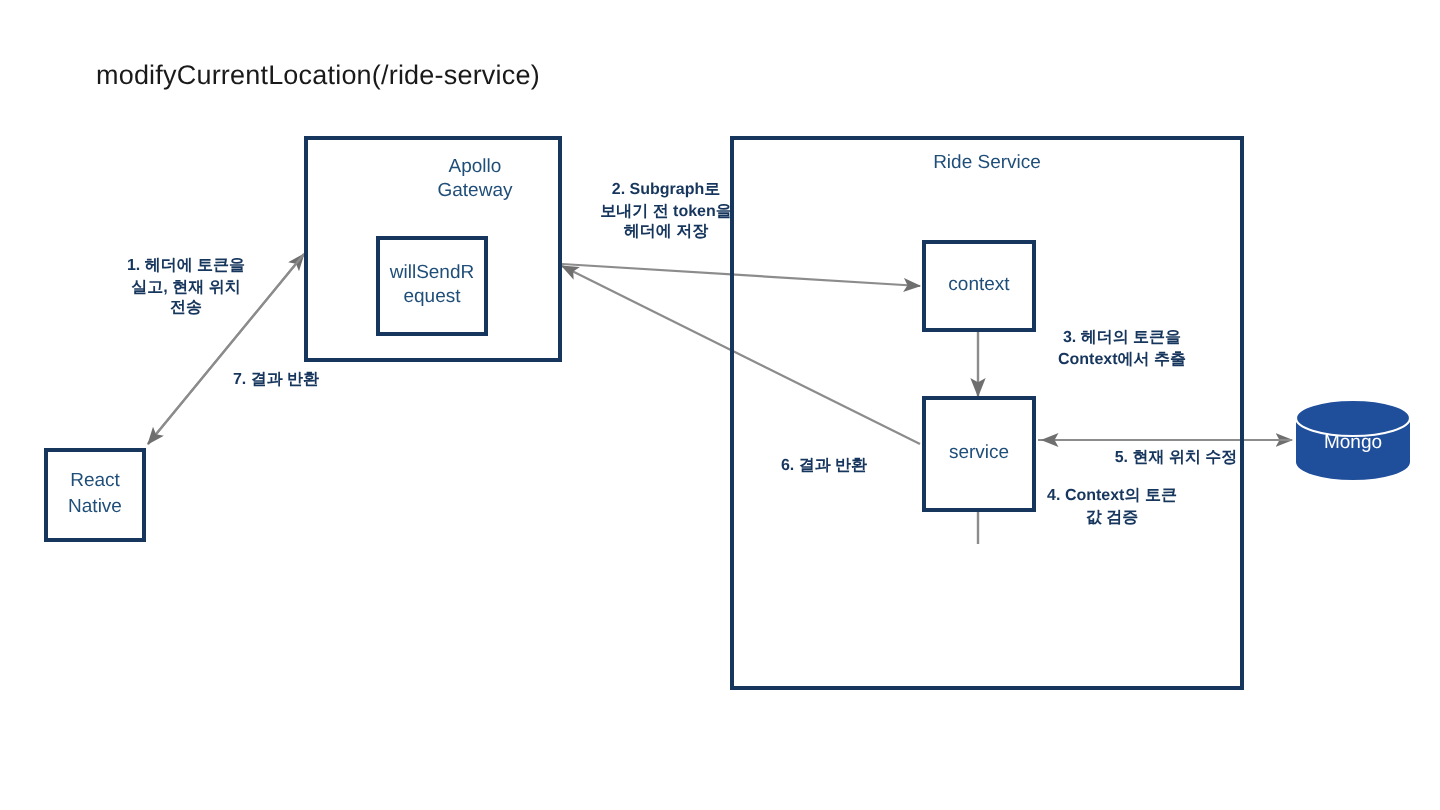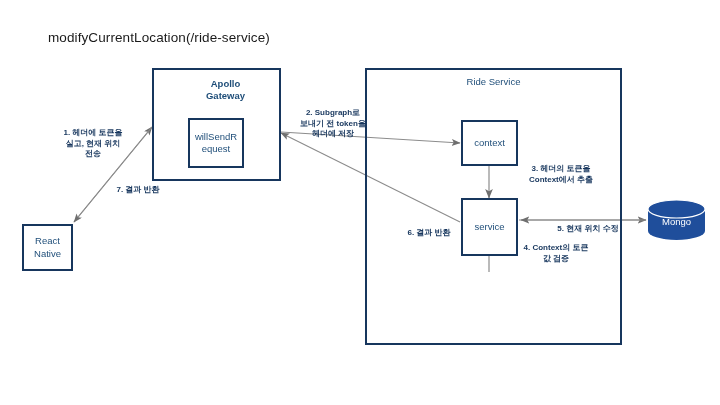--- a/index.html
+++ b/index.html
@@ -114,21 +114,21 @@
 
     <line x1="646" y1="220" x2="521" y2="220" stroke="#8c8c8c" stroke-width="1.1" marker-end="url(#arrow-grey)"></line>
 
     <g>
       <path d="M648,209 L648,231 A28.5,9 0 0 0 705,231 L705,209 Z" fill="#1f4e9b"></path>
       <ellipse cx="676.5" cy="209" rx="28.5" ry="9" fill="#1f4e9b" stroke="#ffffff" stroke-width="1.1"></ellipse>
     </g>
   </svg>
 
   <div class="container-box" style="left:152px; top:68px; width:129px; height:113px;"></div>
-  <div class="container-title" style="left:148px; top:78px; width:155px;font-weight:bold;">Apollo
+  <div class="container-title" style="left:160px; top:78px; width:155px;">Apollo
 Gateway</div>
 
   <div class="node" style="left:188px; top:118px; width:56px; height:50px;">willSendR
 equest</div>
 
   <div class="container-box" style="left:365px; top:68px; width:257px; height:277px;"></div>
   <div class="container-title" style="left:365px; top:76px; width:257px;">Ride Service</div>
 
   <div class="node" style="left:22px; top:194px; width:51px; height:47px;margin-top:30px;">React
 Native</div>
@@ -141,27 +141,27 @@
   <div class="mongo-wrap" style="left:648px; top:200px; width:57px; height:40px;">
     <div class="mongo-label">Mongo</div>
   </div>
 
   <div class="edge-label" style="left:41px; top:128px; width:104px;">1. 헤더에 토큰을
 실고, 현재 위치
 전송</div>
 
   <div class="edge-label" style="left:94px; top:185px; width:88px;">7. 결과 반환</div>
 
-  <div class="edge-label" style="left:280px; top:90px; width:106px;margin-top:18px;">2. Subgraph로
+  <div class="edge-label" style="left:280px; top:90px; width:106px;">2. Subgraph로
 보내기 전 token을
 헤더에 저장</div>
 
   <div class="edge-label" style="left:510px; top:164px; width:102px;">3. 헤더의 토큰을
 Context에서 추출</div>
 
   <div class="edge-label" style="left:508px; top:243px; width:96px;">4. Context의 토큰
 값 검증</div>
 
   <div class="edge-label" style="left:542px; top:224px; width:92px;">5. 현재 위치 수정</div>
 
-  <div class="edge-label" style="left:365px; top:228px; width:80px;padding-left:24px;">6. 결과 반환</div>
+  <div class="edge-label" style="left:348px; top:228px; width:80px;padding-left:24px;">6. 결과 반환</div>
 
 </div>
 
 </body></html>

